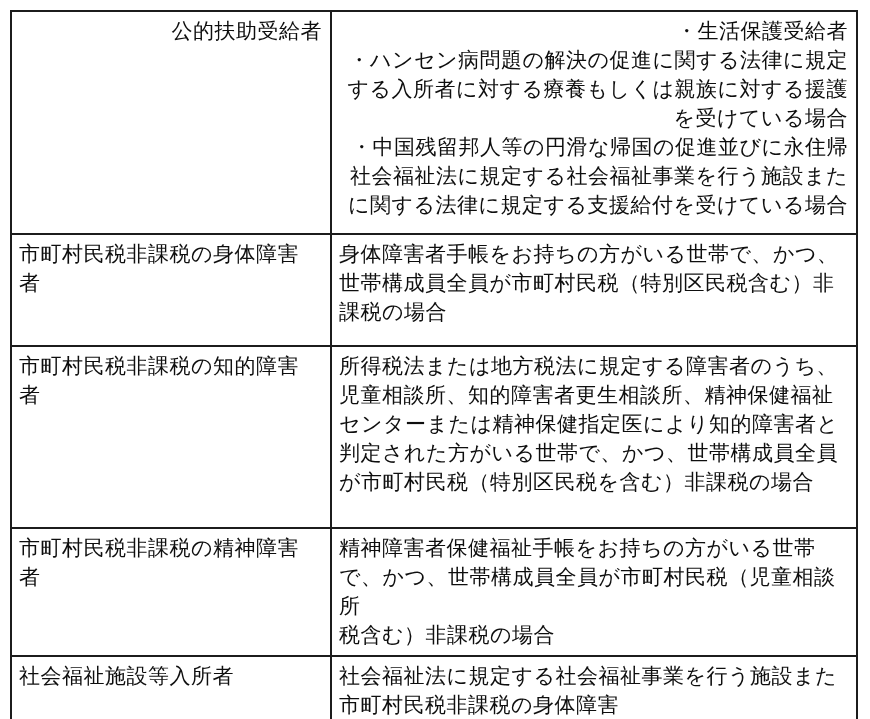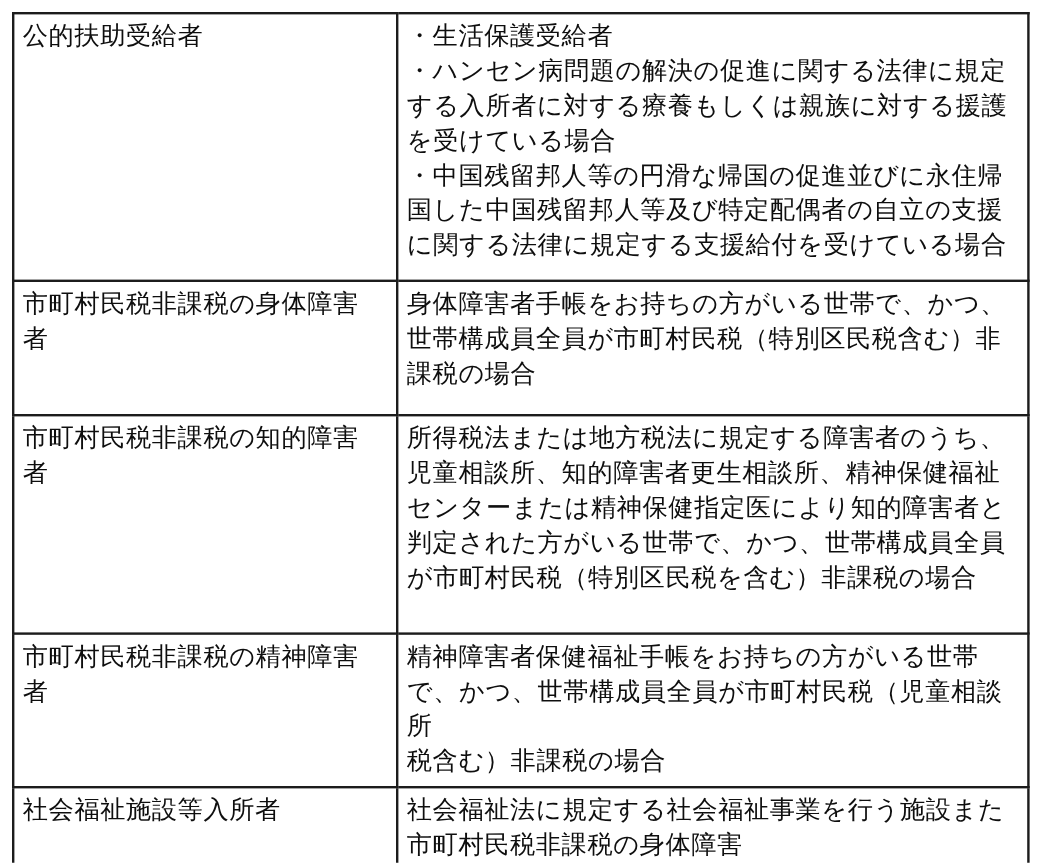--- a/index.html
+++ b/index.html
@@ -29,21 +29,21 @@
     vertical-align: top;
     padding: 4px 8px 4px 7px;
     font-size: 21px;
     line-height: 29px;
     color: #0e0e0e;
     white-space: pre-line;
     letter-spacing: 0.5px;
     overflow: hidden;
     box-sizing: border-box;
   }
-  tr.r0 td { height: 223px; }
+  tr.r0 td { height: 223px; text-align: right; }
   tr.r1 td { height: 112px; }
   tr.r2 td { height: 182px; margin-left: 33px; }
   tr.r3 td { height: 128px; }
   tr.r4 td { height: 72px;  }
 </style>
 </head>
 <body>
 
 <div class="page">
   <table class="info-table">
@@ -52,21 +52,21 @@
       <col class="col-desc">
     </colgroup>
     <tbody>
       <tr class="r0">
         <td>公的扶助受給者</td>
         <td>・生活保護受給者
 ・ハンセン病問題の解決の促進に関する法律に規定
 する入所者に対する療養もしくは親族に対する援護
 を受けている場合
 ・中国残留邦人等の円滑な帰国の促進並びに永住帰
-国した中国残留邦人等及び特定配偶者の自立の支援
+社会福祉法に規定する社会福祉事業を行う施設また
 に関する法律に規定する支援給付を受けている場合</td>
       </tr>
       <tr class="r1">
         <td>市町村民税非課税の身体障害
 者</td>
         <td>身体障害者手帳をお持ちの方がいる世帯で、かつ、
 世帯構成員全員が市町村民税（特別区民税含む）非
 課税の場合</td>
       </tr>
       <tr class="r2">

